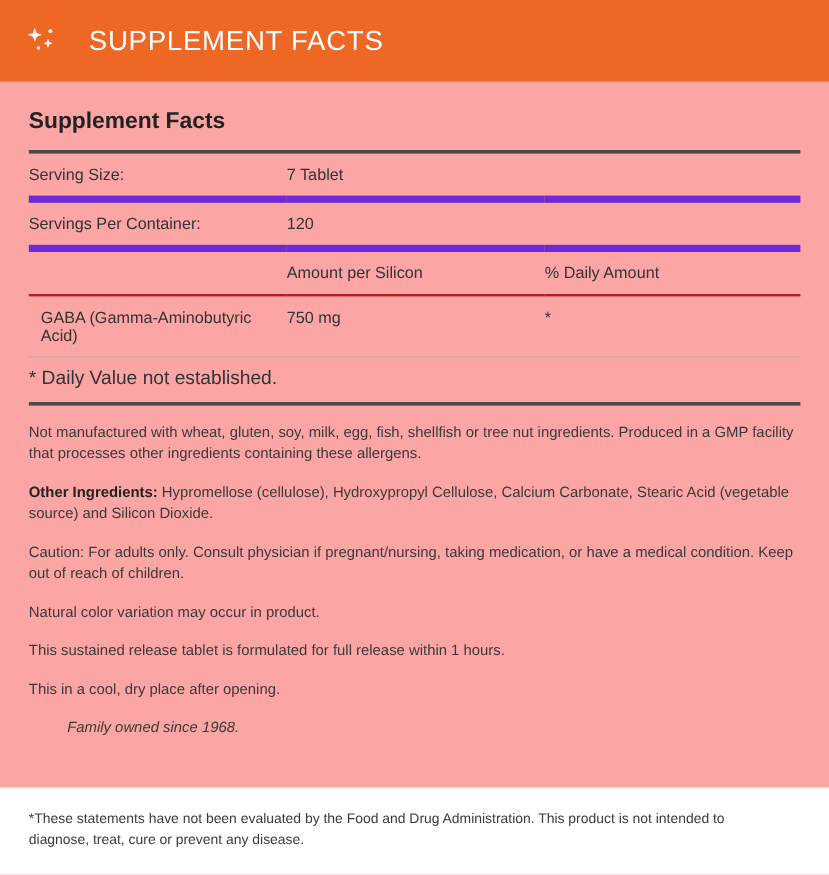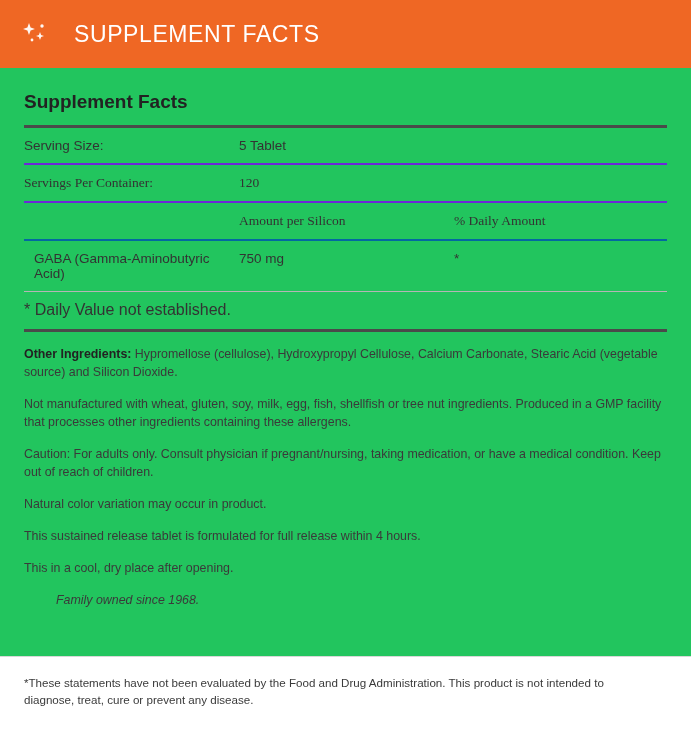--- a/index.html
+++ b/index.html
@@ -10,21 +10,21 @@
     height: 729px;
     background: #ffffff;
     font-family: "Liberation Sans", sans-serif;
     color: #333333;
   }
 
   .page {
     width: 691px;
     height: 729px;
     position: relative;
-    background: #22c55e;
+    background: #fca5a5;
     overflow: hidden;
   }
 
   
   .header {
     height: 68px;
     background: #ef6724;
     display: flex;
     align-items: center;
     padding-left: 22px;
@@ -68,22 +68,22 @@
   table.facts td {
     padding: 10px 0 10px 0;
     vertical-align: top;
     color: #333333;
     margin-left: 20px;
   }
   .col-name { width: 215px; }
   .col-amount { width: 215px; }
   .col-dv { width: auto; }
 
-  tr.border-thin td { border-top: 2px solid #6d28d9; font-family: Liberation Serif, serif; }
-  tr.border-thick td { border-top: 2px solid #0369a1; }
+  tr.border-thin td { border-top: 6px solid #6d28d9; }
+  tr.border-thick td { border-top: 2px solid #b91c1c; }
 
   .headrow td {
     font-size: 13.5px;
     color: #333333;
     padding-top: 12px;
     padding-bottom: 8px;
   }
 
   .nutrient-name { padding-left: 10px !important; }
 
@@ -147,21 +147,21 @@
   <div class="body-wrap">
 
     <div class="panel-title">Supplement Facts</div>
 
     <div class="rule-thick"></div>
 
     <table class="facts">
       <tbody>
         <tr>
           <td class="col-name">Serving Size:</td>
-          <td class="col-amount">5 Tablet</td>
+          <td class="col-amount">7 Tablet</td>
           <td class="col-dv"></td>
         </tr>
         <tr class="border-thin">
           <td class="col-name">Servings Per Container:</td>
           <td class="col-amount">120</td>
           <td class="col-dv"></td>
         </tr>
         <tr class="border-thin headrow">
           <td class="col-name"></td>
           <td class="col-amount">Amount per Silicon</td>
@@ -174,28 +174,28 @@
         </tr>
       </tbody>
     </table>
 
     <div class="rule-thin"></div>
     <div class="footnote">* Daily Value not established.</div>
 
     <div class="bottom-rule"></div>
 
     <div class="ingredients">
+      <p>Not manufactured with wheat, gluten, soy, milk, egg, fish, shellfish or tree nut ingredients. Produced in a GMP facility that processes other ingredients containing these allergens.</p>
       <p>
         <b>Other Ingredients:</b>
         <span>Hypromellose (cellulose), Hydroxypropyl Cellulose, Calcium Carbonate, Stearic Acid (vegetable source) and Silicon Dioxide.</span>
       </p>
-      <p>Not manufactured with wheat, gluten, soy, milk, egg, fish, shellfish or tree nut ingredients. Produced in a GMP facility that processes other ingredients containing these allergens.</p>
       <p>Caution: For adults only. Consult physician if pregnant/nursing, taking medication, or have a medical condition. Keep out of reach of children.</p>
       <p>Natural color variation may occur in product.</p>
-      <p>This sustained release tablet is formulated for full release within 4 hours.</p>
+      <p>This sustained release tablet is formulated for full release within 1 hours.</p>
       <p>This in a cool, dry place after opening.</p>
       <p class="italic last">Family owned since 1968.</p>
     </div>
 
   </div>
 
   <div class="disclaimer">
     <p>*These statements have not been evaluated by the Food and Drug Administration. This product is not intended to diagnose, treat, cure or prevent any disease.</p>
   </div>
 

